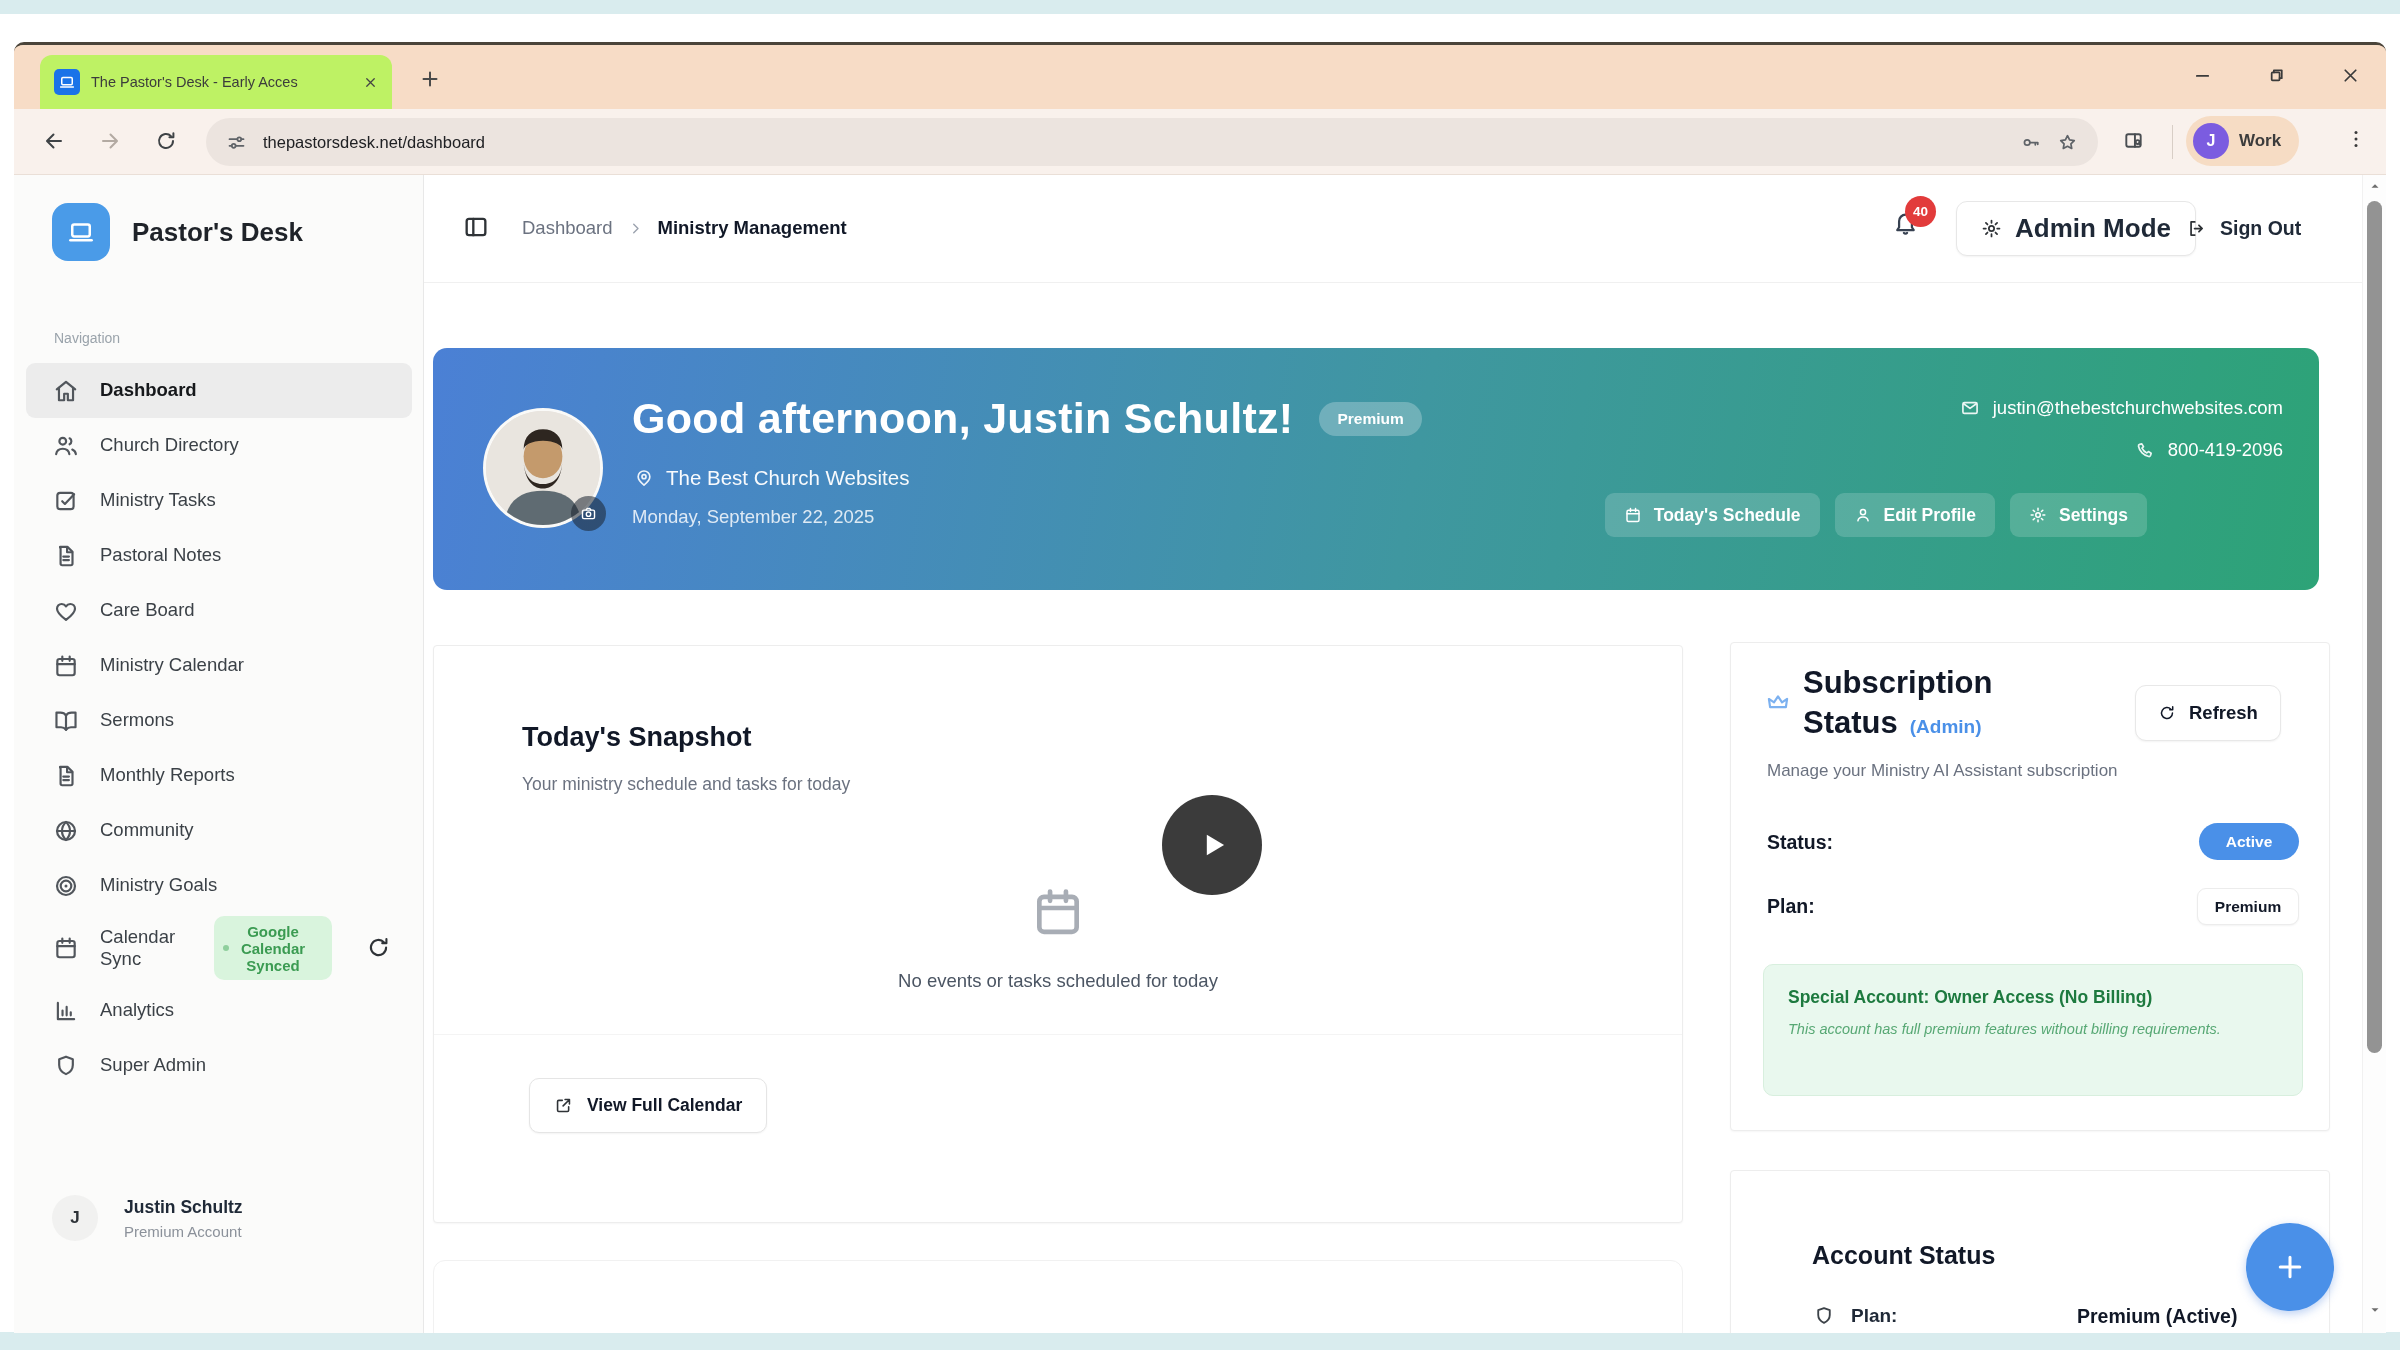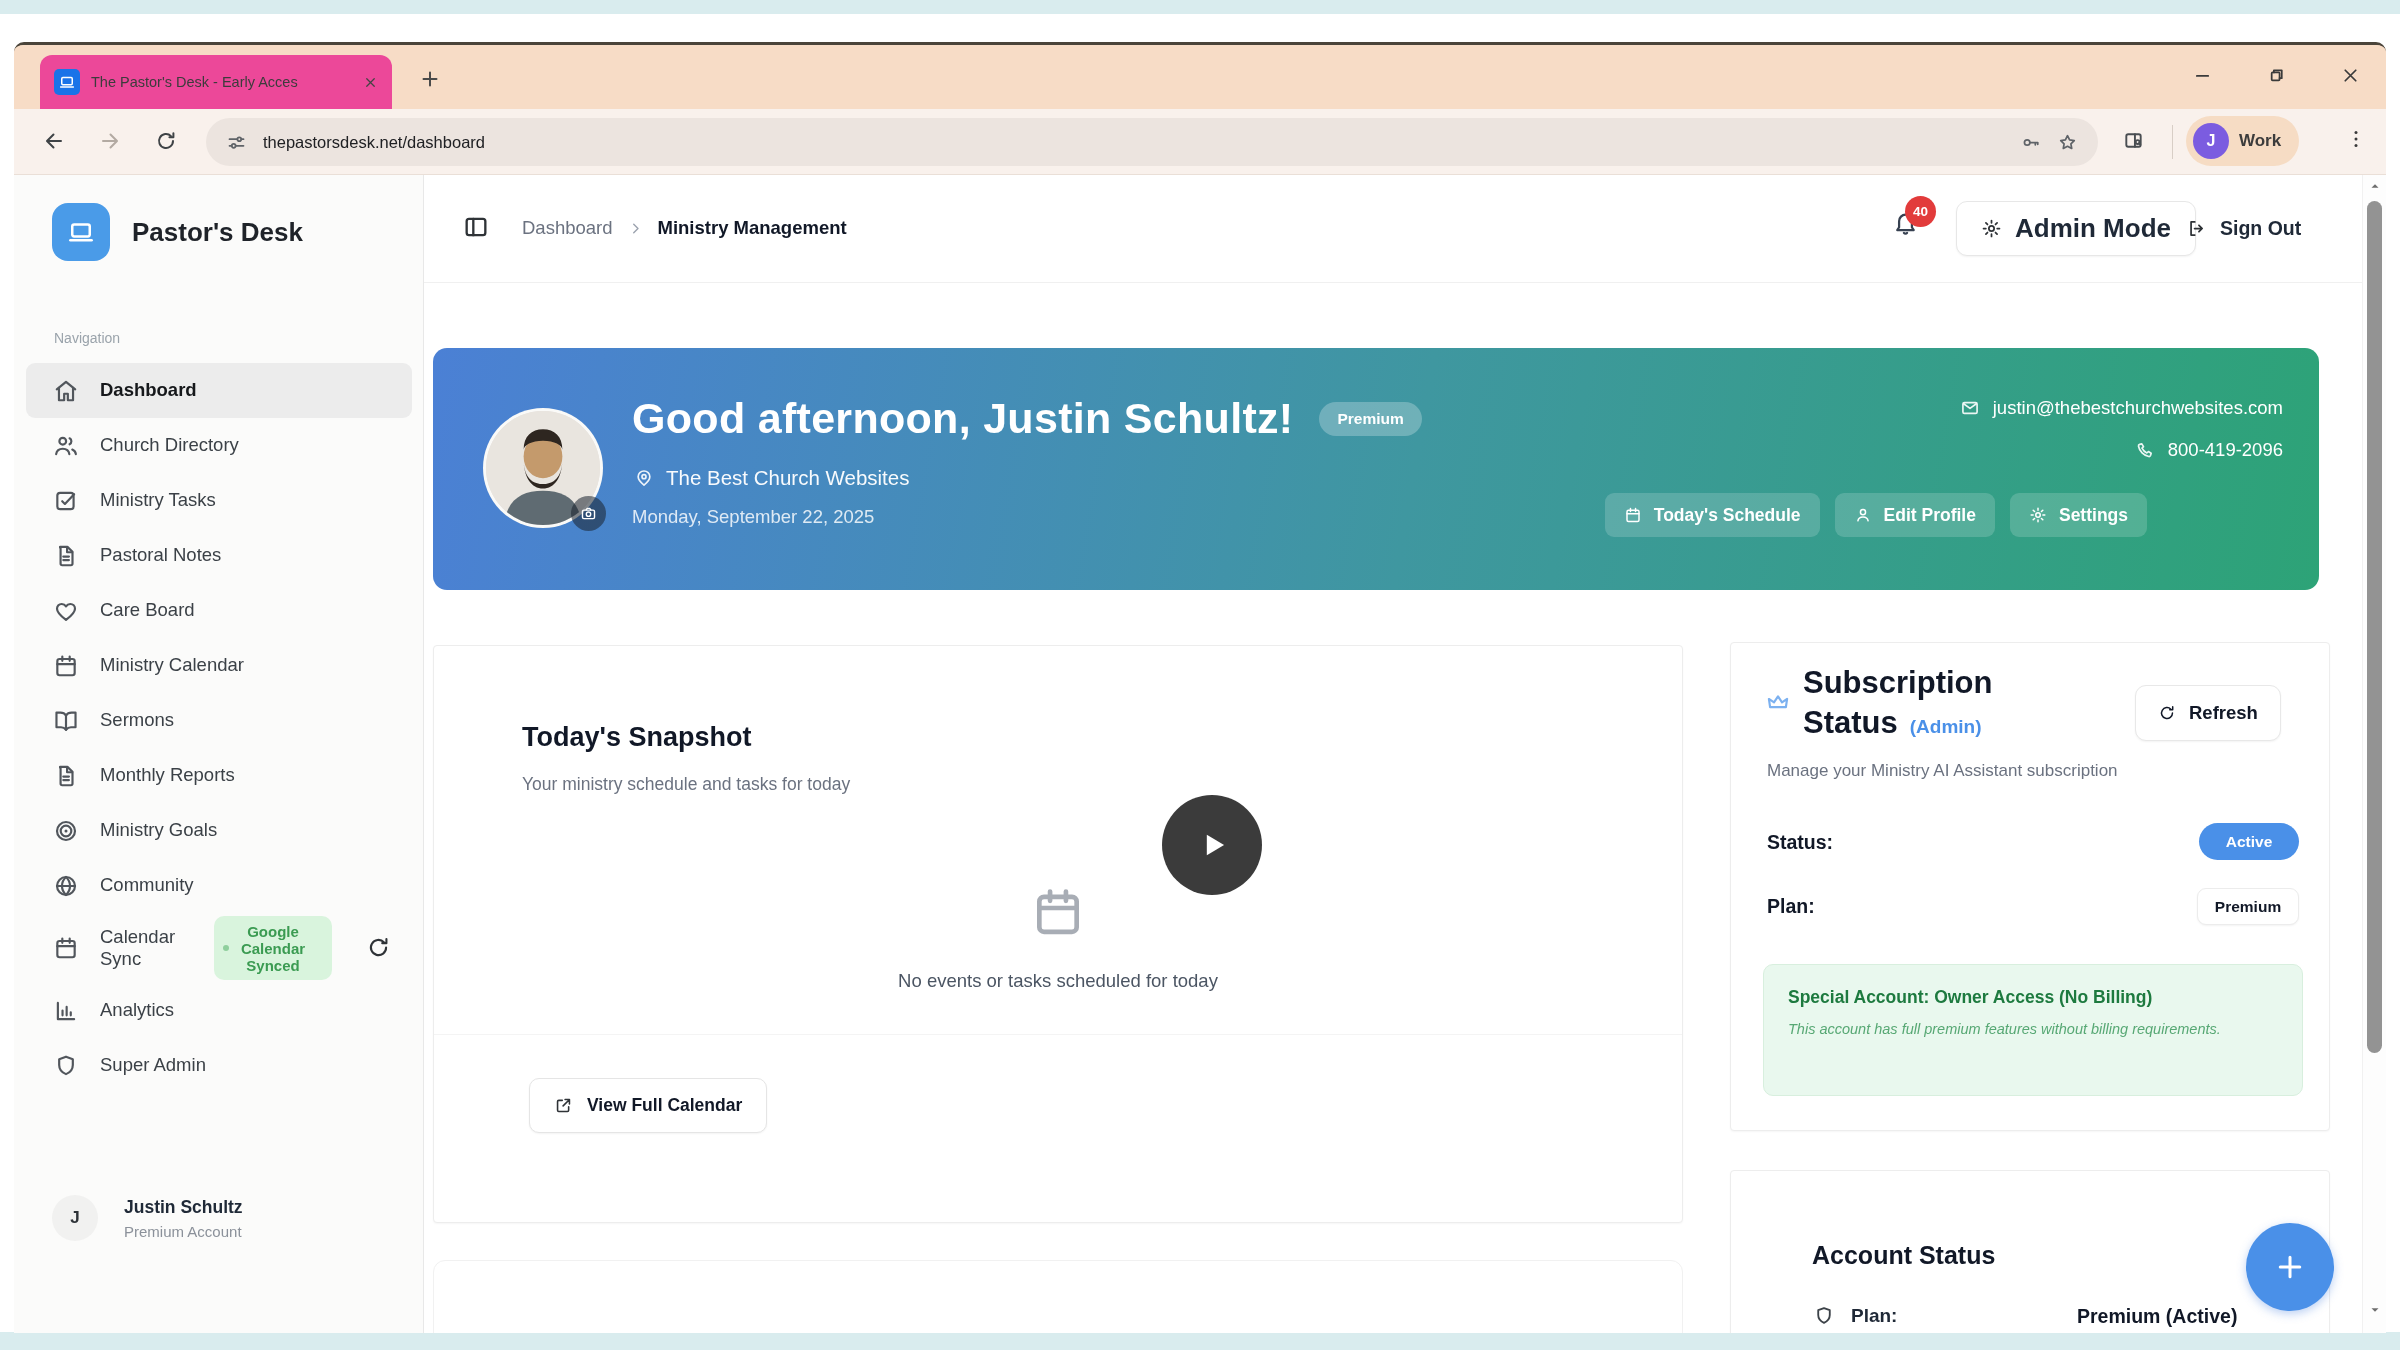--- a/index.html
+++ b/index.html
@@ -10,21 +10,21 @@
   
   #desk-top   { left:0; top:0; width:2400px; height:14px; background:#d9ecee; }
   #desk-bot   { left:0; top:1332px; width:2400px; height:18px; background:#d9ecee; }
 
   
   #bwin { left:14px; top:42px; width:2372px; height:1291px; border-top:3px solid #4a443a;
           border-radius:10px 10px 0 0; background:#f7dcc6; overflow:hidden; }
 
   
   #titlebar { left:0; top:0; width:100%; height:64px; position:absolute; background:#f7dcc6; }
-  #tab { position:absolute; left:26px; top:10px; width:352px; height:54px; background:#ec4899;
+  #tab { position:absolute; left:26px; top:10px; width:352px; height:54px; background:#bef264;
          border-radius:12px 12px 0 0; display:flex; align-items:center; padding:0 14px; gap:11px; }
   #tab-favicon { width:26px; height:26px; border-radius:5px; background:var(--c-favicon_blue,#1a73e8);
                  color:#fff; display:flex; align-items:center; justify-content:center; font-size:18px; flex:0 0 auto; }
   #tab-title { font-size:14.5px; color:#3c3c3c; white-space:nowrap; overflow:hidden; flex:1 1 auto; }
   #tab-close { color:#444; font-size:15px; flex:0 0 auto; display:flex; }
   #newtab-btn { position:absolute; left:404px; top:22px; font-size:24px; color:#4a4a4a; display:flex; }
   .winctl { position:absolute; top:20px; font-size:21px; color:#3a3a3a; display:flex; }
   #ctl-min { left:2178px; } #ctl-max { left:2252px; } #ctl-close { left:2326px; }
 
   
@@ -406,35 +406,35 @@
                 <path d="M13 3.8V8.5h4.7"></path>
                 <path d="M9.5 12.5h5.2M9.5 15.8h5.2"></path>
               </svg>
             </span>
             <span class="nav-label">Monthly Reports</span>
           </div>
           <div class="nav-item">
             <span class="nav-ic">
               <svg viewBox="0 0 24 24" width="1em" height="1em" fill="none" stroke="currentColor" stroke-width="2" stroke-linecap="round" stroke-linejoin="round">
                 <circle cx="12" cy="12" r="8.3"></circle>
+                <path d="M3.7 12h16.6"></path>
+                <path d="M12 3.7c2.4 2.3 3.7 5.1 3.7 8.3s-1.3 6-3.7 8.3C9.6 18 8.3 15.2 8.3 12s1.3-6 3.7-8.3z"></path>
+              </svg>
+            </span>
+            <span class="nav-label">Community</span>
+          </div>
+          <div class="nav-item">
+            <span class="nav-ic">
+              <svg viewBox="0 0 24 24" width="1em" height="1em" fill="none" stroke="currentColor" stroke-width="2" stroke-linecap="round" stroke-linejoin="round">
+                <circle cx="12" cy="12" r="8.3"></circle>
                 <circle cx="12" cy="12" r="4.9"></circle>
                 <circle cx="12" cy="12" r="1.4" fill="currentColor" stroke="none"></circle>
               </svg>
             </span>
             <span class="nav-label">Ministry Goals</span>
-          </div>
-          <div class="nav-item">
-            <span class="nav-ic">
-              <svg viewBox="0 0 24 24" width="1em" height="1em" fill="none" stroke="currentColor" stroke-width="2" stroke-linecap="round" stroke-linejoin="round">
-                <circle cx="12" cy="12" r="8.3"></circle>
-                <path d="M3.7 12h16.6"></path>
-                <path d="M12 3.7c2.4 2.3 3.7 5.1 3.7 8.3s-1.3 6-3.7 8.3C9.6 18 8.3 15.2 8.3 12s1.3-6 3.7-8.3z"></path>
-              </svg>
-            </span>
-            <span class="nav-label">Community</span>
           </div>
           <div class="nav-item has-badge">
             <span class="nav-ic">
               <svg viewBox="0 0 24 24" width="1em" height="1em" fill="none" stroke="currentColor" stroke-width="2" stroke-linecap="round" stroke-linejoin="round">
                 <rect x="4" y="5.5" width="16" height="15" rx="2"></rect>
                 <path d="M4 10.3h16M8.6 3.2v4M15.4 3.2v4"></path>
               </svg>
             </span>
             <span class="nav-label">Calendar Sync</span>
             <span class="sync-badge">

